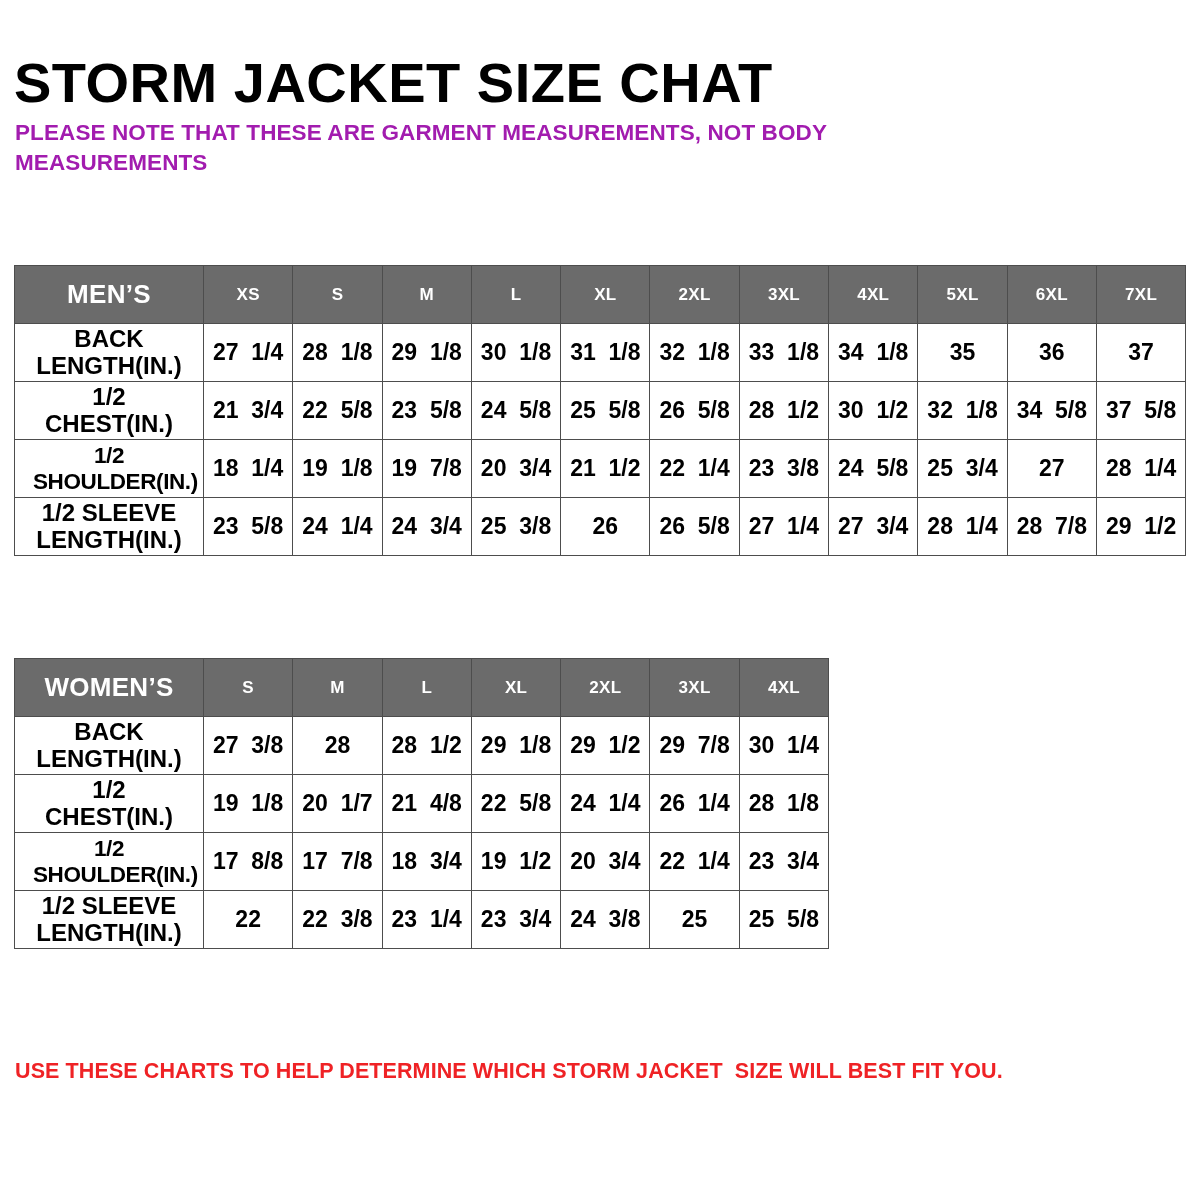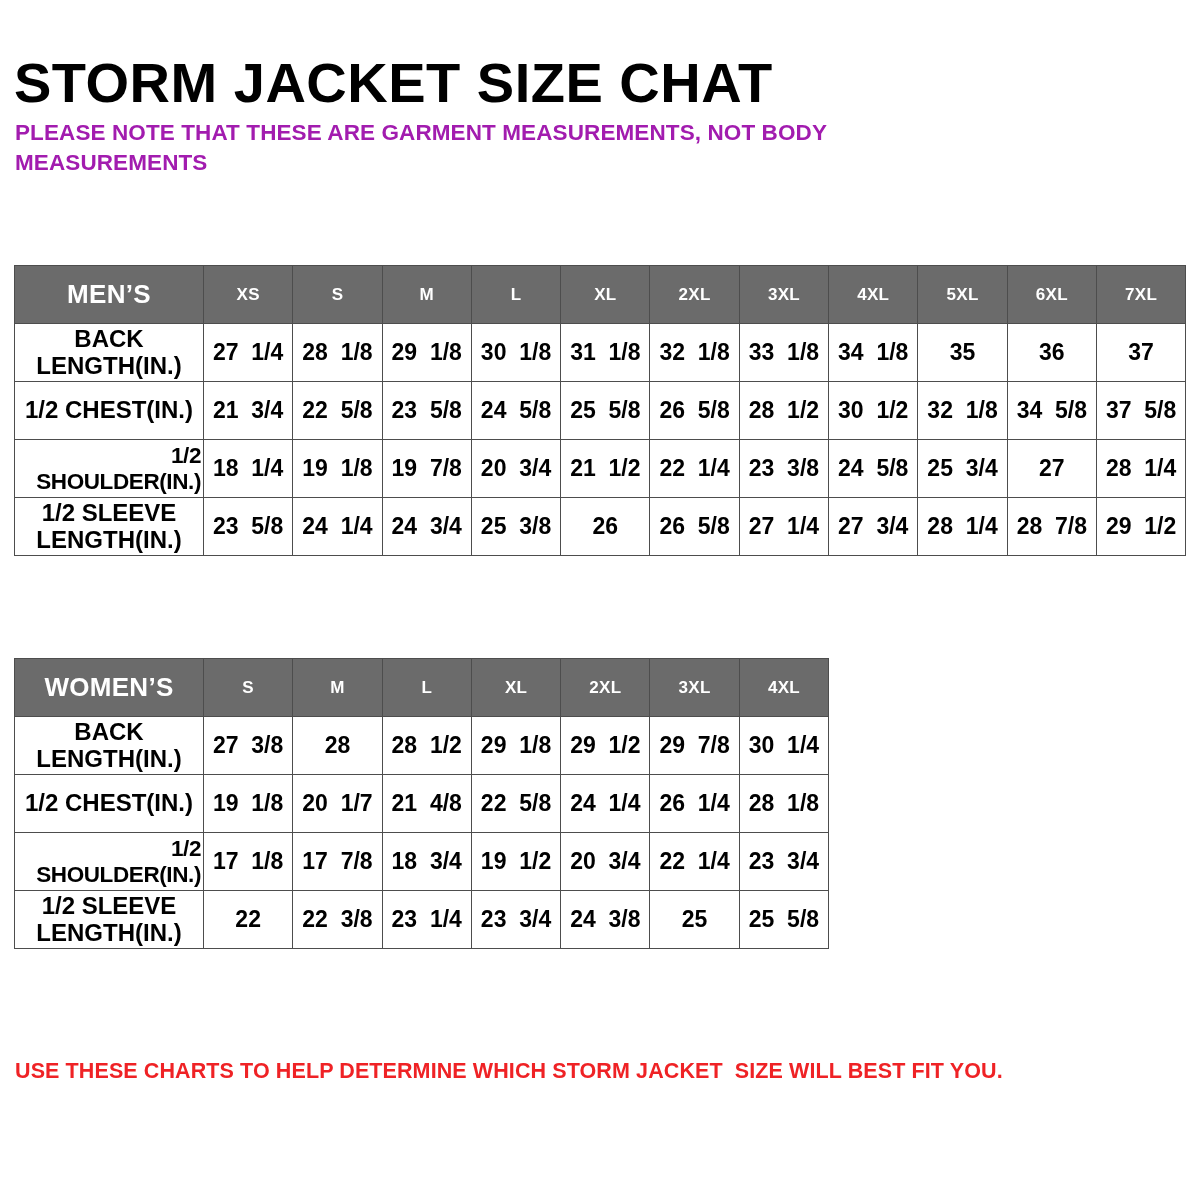--- a/index.html
+++ b/index.html
@@ -87,27 +87,26 @@
   }
 
   
   .size-table tbody td {
     height: 57px;
     font-size: 23px;
   }
   .size-table tbody td.rowlabel {
     font-size: 24px;
     line-height: 1.12;
-    padding: 0 2px;
+    padding: 0 18px;
     white-space: pre-line;
   }
   .size-table tbody td.rowlabel.tight {
     font-size: 22.5px;
     letter-spacing: -0.4px;
-    text-align: right;
   }
   .size-table tbody td.val {
     font-size: 23px;
     white-space: pre;
     font-weight: bold;
   }
 
   
   .size-table col.labelcol { width: 189px; }
   .size-table.men col.datacol   { width: 89.3px; }
@@ -253,21 +252,21 @@
         <td class="val">19  1/8</td>
         <td class="val">20  1/7</td>
         <td class="val">21  4/8</td>
         <td class="val">22  5/8</td>
         <td class="val">24  1/4</td>
         <td class="val">26  1/4</td>
         <td class="val">28  1/8</td>
       </tr>
       <tr>
         <td class="rowlabel tight">1/2  SHOULDER(IN.)</td>
-        <td class="val">17  1/8</td>
+        <td class="val">17  8/8</td>
         <td class="val">17  7/8</td>
         <td class="val">18  3/4</td>
         <td class="val">19  1/2</td>
         <td class="val">20  3/4</td>
         <td class="val">22  1/4</td>
         <td class="val">23  3/4</td>
       </tr>
       <tr>
         <td class="rowlabel">1/2  SLEEVE
 LENGTH(IN.)</td>

